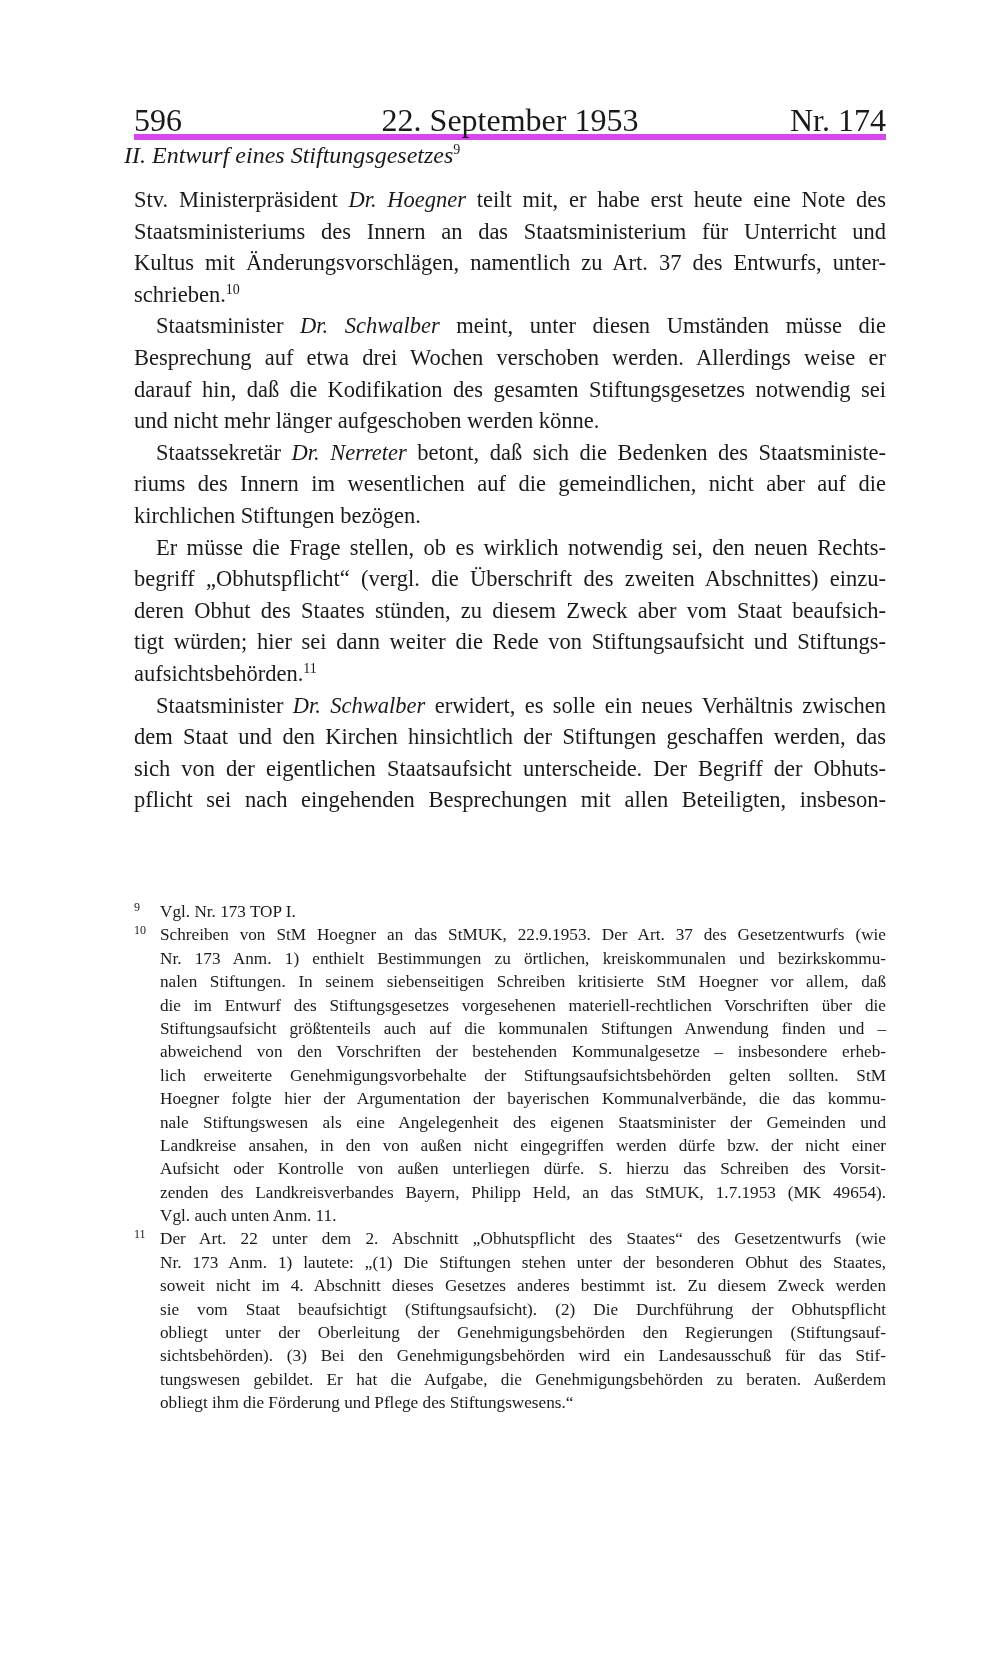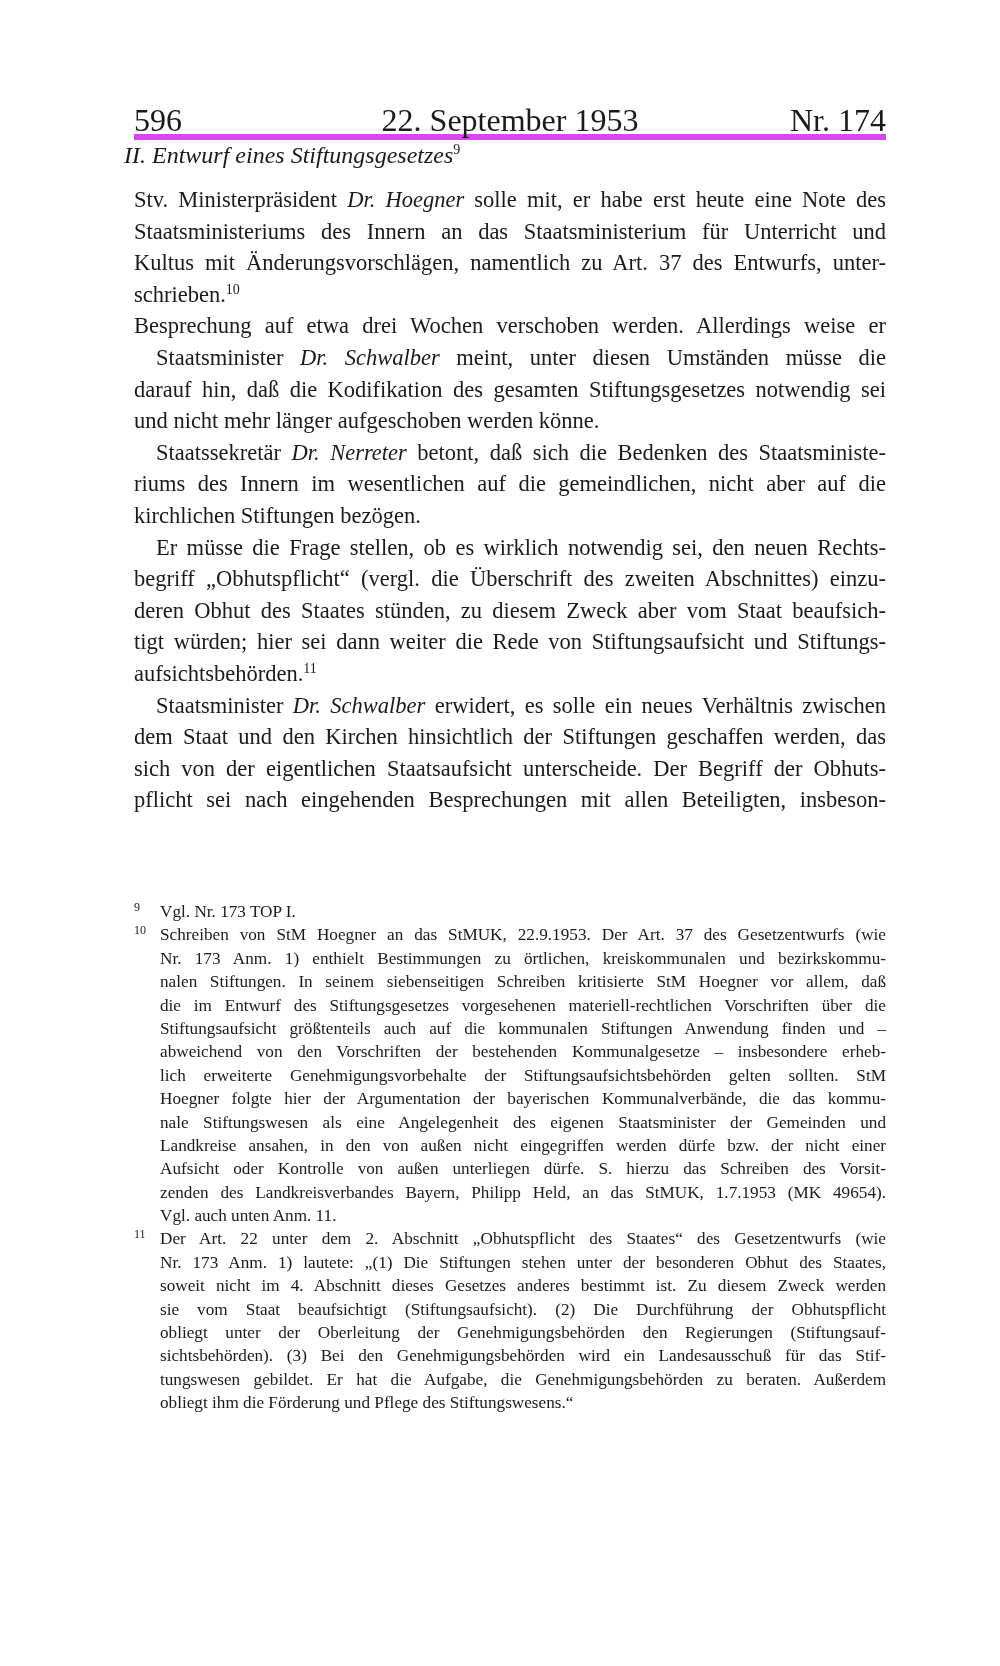--- a/index.html
+++ b/index.html
@@ -25,26 +25,26 @@
 
 <div class="header">
   <span class="l">596</span>
   <span class="c">22. September 1953</span>
   <span class="r">Nr. 174</span>
 </div>
 
 <div class="heading"><span>II. Entwurf eines Stiftungsgesetzes</span><sup>9</sup></div>
 
 <div class="body" id="body">
-    <div class="line"><span>Stv. Ministerpräsident </span><i>Dr. Hoegner</i><span> solle mit, er habe erst heute eine Note des</span></div>
+    <div class="line"><span>Stv. Ministerpräsident </span><i>Dr. Hoegner</i><span> teilt mit, er habe erst heute eine Note des</span></div>
     <div class="line"><span>Staatsministeriums des Innern an das Staatsministerium für Unterricht und</span></div>
     <div class="line"><span>Kultus mit Änderungsvorschlägen, namentlich zu Art. 37 des Entwurfs, unter-</span></div>
     <div class="line last"><span>schrieben.</span><sup>10</sup></div>
+    <div class="line ind"><span>Staatsminister </span><i>Dr. Schwalber</i><span> meint, unter diesen Umständen müsse die</span></div>
     <div class="line"><span>Besprechung auf etwa drei Wochen verschoben werden. Allerdings weise er</span></div>
-    <div class="line ind"><span>Staatsminister </span><i>Dr. Schwalber</i><span> meint, unter diesen Umständen müsse die</span></div>
     <div class="line"><span>darauf hin, daß die Kodifikation des gesamten Stiftungsgesetzes notwendig sei</span></div>
     <div class="line last"><span>und nicht mehr länger aufgeschoben werden könne.</span></div>
     <div class="line ind"><span>Staatssekretär </span><i>Dr. Nerreter</i><span> betont, daß sich die Bedenken des Staatsministe-</span></div>
     <div class="line"><span>riums des Innern im wesentlichen auf die gemeindlichen, nicht aber auf die</span></div>
     <div class="line last"><span>kirchlichen Stiftungen bezögen.</span></div>
     <div class="line ind"><span>Er müsse die Frage stellen, ob es wirklich notwendig sei, den neuen Rechts-</span></div>
     <div class="line"><span>begriff „Obhutspflicht“ (vergl. die Überschrift des zweiten Abschnittes) einzu-</span></div>
     <div class="line"><span>deren Obhut des Staates stünden, zu diesem Zweck aber vom Staat beaufsich-</span></div>
     <div class="line"><span>tigt würden; hier sei dann weiter die Rede von Stiftungsaufsicht und Stiftungs-</span></div>
     <div class="line last"><span>aufsichtsbehörden.</span><sup>11</sup></div>

